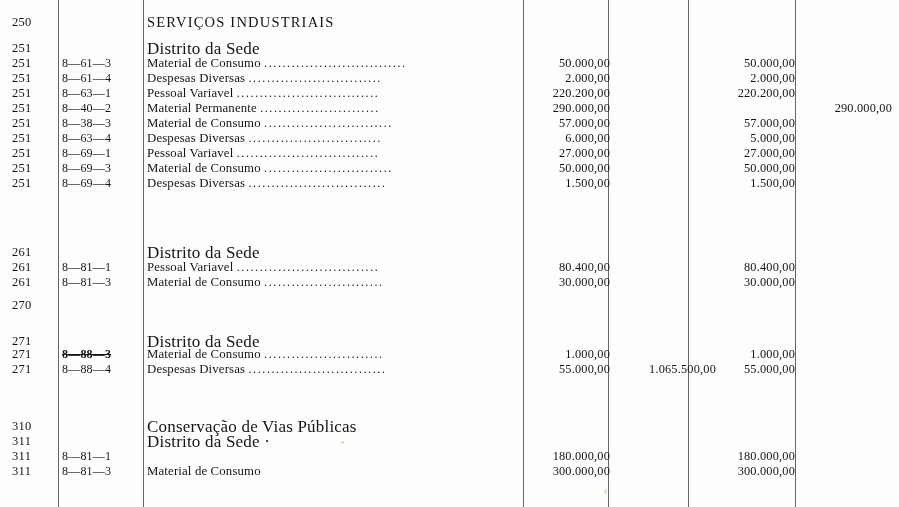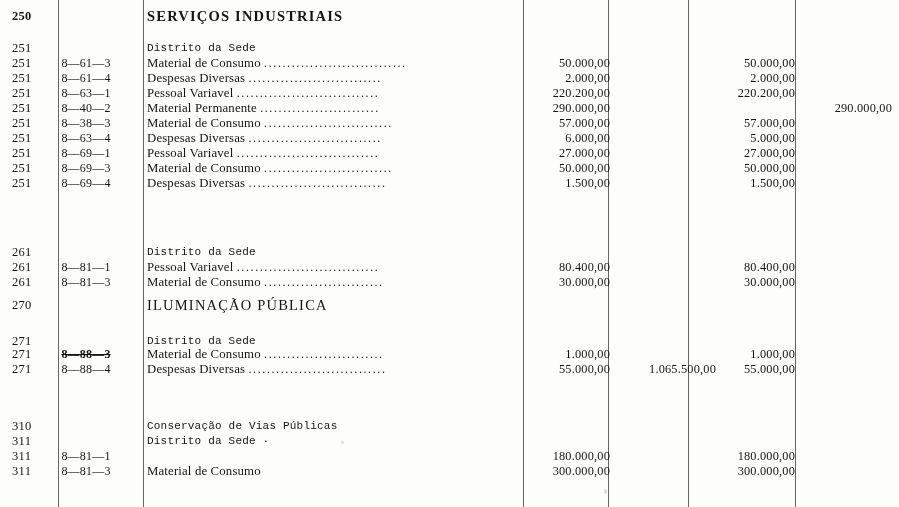--- a/index.html
+++ b/index.html
@@ -42,23 +42,23 @@
   .c-code {
     position: absolute;
     left: 12px;
     width: 44px;
     text-align: left;
     font-size: 12.5px;
     letter-spacing: .3px;
   }
   .c-sub {
     position: absolute;
-    left: 46px;
+    left: 62px;
     width: 80px;
-    text-align: center;
+    text-align: left;
     font-size: 12px;
     letter-spacing: .2px;
   }
   .c-sub.struck {
     font-weight: bold;
     text-decoration: line-through;
   }
   .c-desc {
     position: absolute;
     left: 147px;
@@ -105,23 +105,22 @@
   .heading .c-desc {
     font-size: 14.5px;
     letter-spacing: 1.2px;
   }
   .section-title .c-desc {
     font-size: 14px;
     font-weight: bold;
     letter-spacing: .6px;
   }
   .sub-head .c-desc {
-    font-size: 11px;
-    letter-spacing: .2px;
-    font-family: Liberation Mono, monospace;
+    font-size: 17px;
+    letter-spacing: .2px;
   }
   
   .speckle {
     position: absolute;
     background: #bdbdb5;
     border-radius: 50%;
     opacity: .5;
   }
 </style>
 </head>
@@ -130,21 +129,21 @@
 <div id="page">
 
   <div class="vrule" style="left:58px;"></div>
   <div class="vrule" style="left:143px;"></div>
   <div class="vrule" style="left:523px;"></div>
   <div class="vrule" style="left:608px;"></div>
   <div class="vrule" style="left:688px;"></div>
   <div class="vrule" style="left:795px;"></div>
 
   <div class="rows" id="rows">
-      <div class="row heading" style="top: 9px; font-weight: bold;">
+      <div class="row heading" style="top: 15px;">
         <span class="c-code">250</span>
         <span class="c-sub"></span>
         <span class="c-desc"><span>SERVIÇOS INDUSTRIAIS</span></span>
         <span class="c-v1"></span>
         <span class="c-v2"></span>
         <span class="c-v3"></span>
         <span class="c-v4"></span>
       </div>
       <div class="row sub-head" style="top: 41px;">
         <span class="c-code">251</span>
@@ -259,21 +258,20 @@
         <span class="c-sub">8—81—3</span>
         <span class="c-desc"><span>Material de  Consumo</span> <span class="leader">..........................</span></span>
         <span class="c-v1">30.000,00</span>
         <span class="c-v2"></span>
         <span class="c-v3">30.000,00</span>
         <span class="c-v4"></span>
       </div>
       <div class="row heading" style="top: 298px;">
         <span class="c-code">270</span>
         <span class="c-sub"></span>
-        <span class="c-desc"><span>ILUMINAÇÃO PÚBLICA</span></span>
         <span class="c-v1"></span>
         <span class="c-v2"></span>
         <span class="c-v3"></span>
         <span class="c-v4"></span>
       </div>
       <div class="row sub-head" style="top: 334px;">
         <span class="c-code">271</span>
         <span class="c-sub"></span>
         <span class="c-desc"><span>Distrito da Sede</span></span>
         <span class="c-v1"></span>

